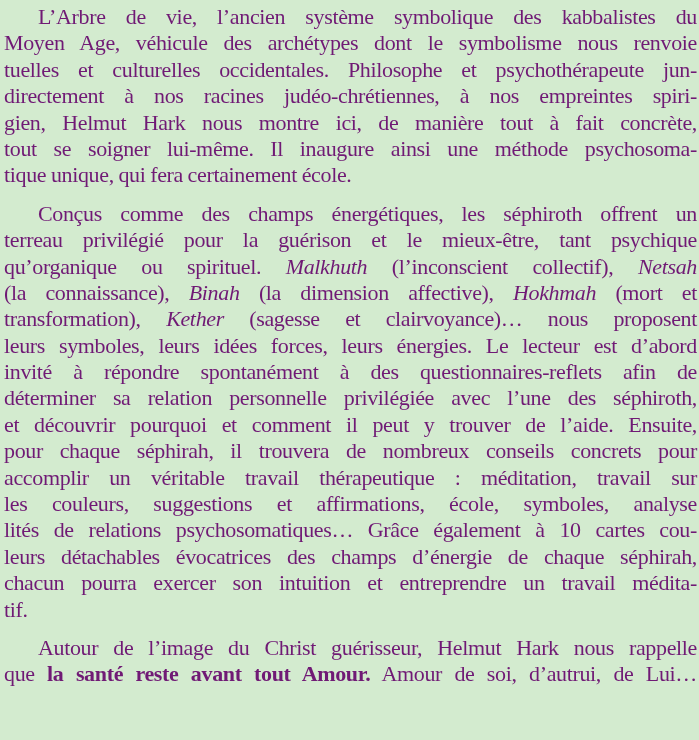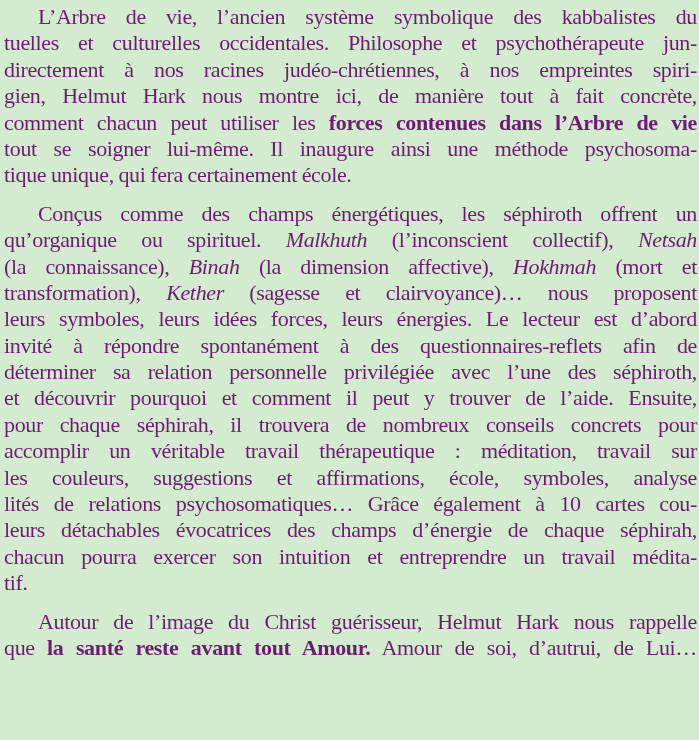--- a/index.html
+++ b/index.html
@@ -45,30 +45,31 @@
     }
     .seg-b { font-weight: bold; }
     .seg-i { font-style: italic; }
   </style>
 </head>
 <body>
 
 <div class="page" id="page">
     <div>
       <span class="line indent"><span>L’Arbre de vie, l’ancien système symbolique des kabbalistes du</span></span>
+      <span class="line"><span>Moyen Age, véhicule des archétypes dont le symbolisme nous renvoie</span></span>
       <span class="line"><span>tuelles et culturelles occidentales. Philosophe et psychothérapeute jun-</span></span>
       <span class="line"><span>directement à nos racines judéo-chrétiennes, à nos empreintes spiri-</span></span>
       <span class="line"><span>gien, Helmut Hark nous montre ici, de manière tout à fait concrète,</span></span>
-      <span class="line"><span>comment chacun peut utiliser les </span><span class="seg-b">forces contenues dans l’Arbre de vie</span></span>
       <span class="line"><span>tout se soigner lui-même. Il inaugure ainsi une méthode psychosoma-</span></span>
       <span class="line last"><span>tique unique, qui fera certainement école.</span></span>
     </div>
     <span class="gap"></span>
     <div>
       <span class="line indent"><span>Conçus comme des champs énergétiques, les séphiroth offrent un</span></span>
+      <span class="line"><span>terreau privilégié pour la guérison et le mieux-être, tant psychique</span></span>
       <span class="line"><span>qu’organique ou spirituel. </span><span class="seg-i">Malkhuth</span><span> (l’inconscient collectif), </span><span class="seg-i">Netsah</span></span>
       <span class="line"><span>(la connaissance), </span><span class="seg-i">Binah</span><span> (la dimension affective), </span><span class="seg-i">Hokhmah</span><span> (mort et</span></span>
       <span class="line"><span>transformation), </span><span class="seg-i">Kether</span><span> (sagesse et clairvoyance)… nous proposent</span></span>
       <span class="line"><span>leurs symboles, leurs idées forces, leurs énergies. Le lecteur est d’abord</span></span>
       <span class="line"><span>invité à répondre spontanément à des questionnaires-reflets afin de</span></span>
       <span class="line"><span>déterminer sa relation personnelle privilégiée avec l’une des séphiroth,</span></span>
       <span class="line"><span>et découvrir pourquoi et comment il peut y trouver de l’aide. Ensuite,</span></span>
       <span class="line"><span>pour chaque séphirah, il trouvera de nombreux conseils concrets pour</span></span>
       <span class="line"><span>accomplir un véritable travail thérapeutique : méditation, travail sur</span></span>
       <span class="line"><span>les couleurs, suggestions et affirmations, école, symboles, analyse</span></span>

